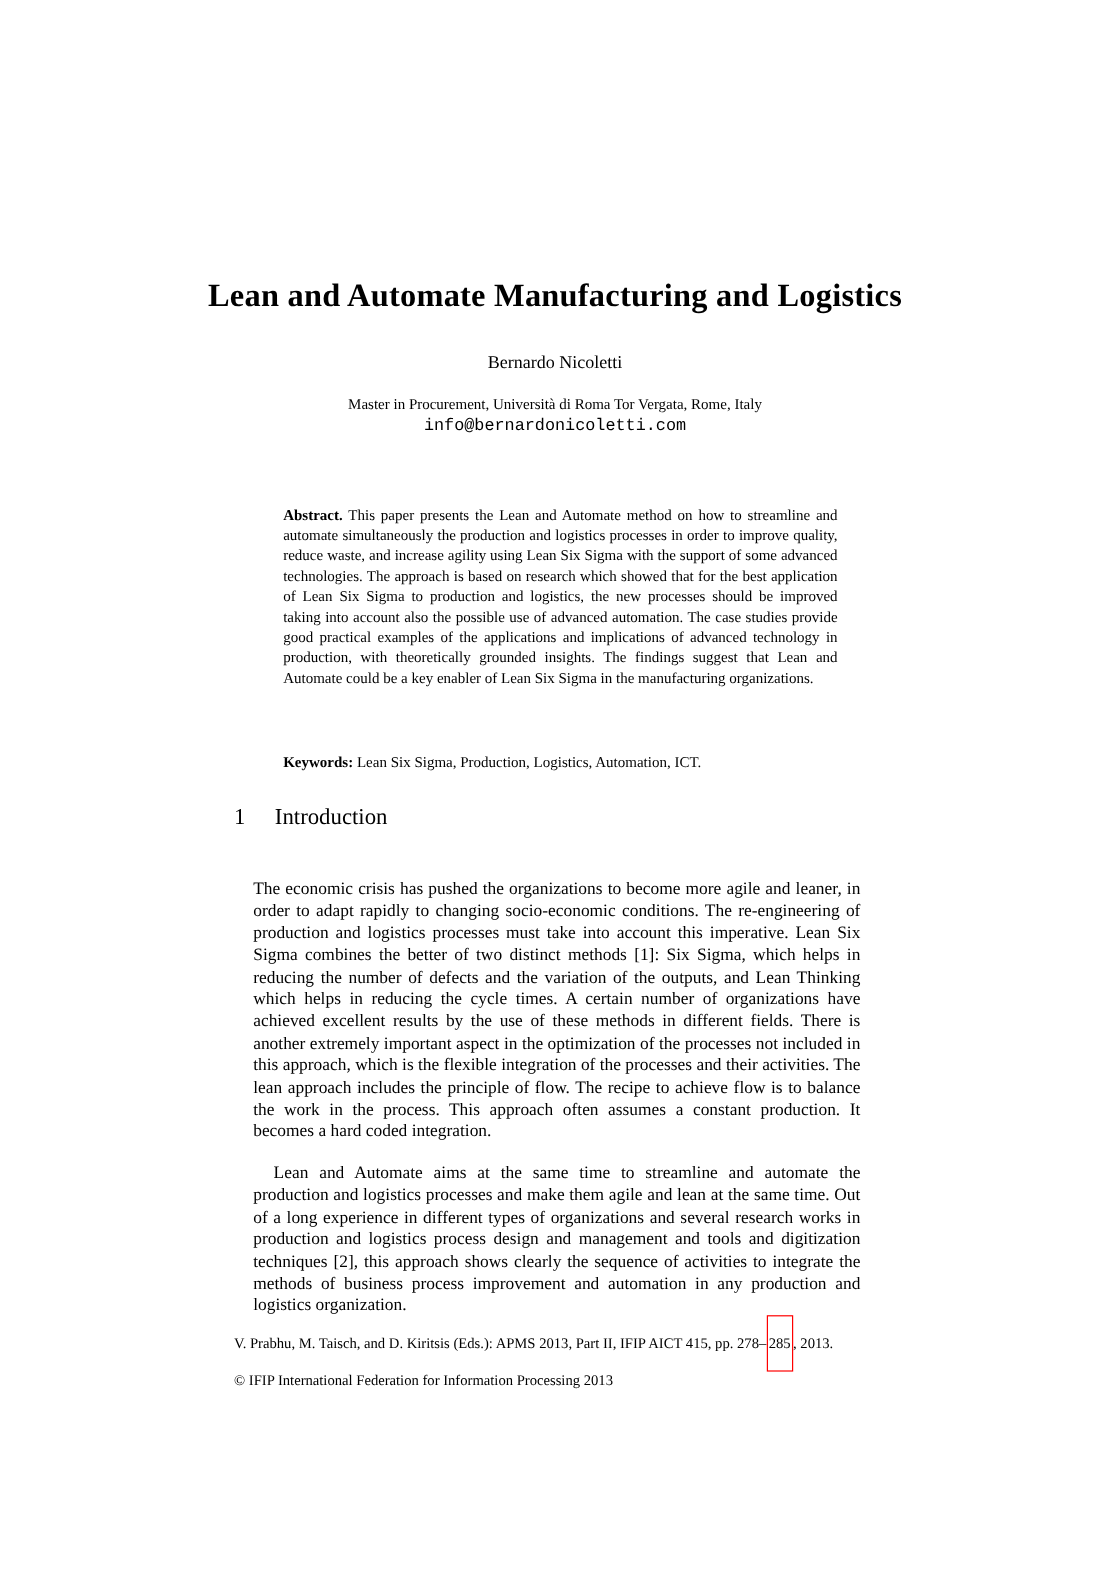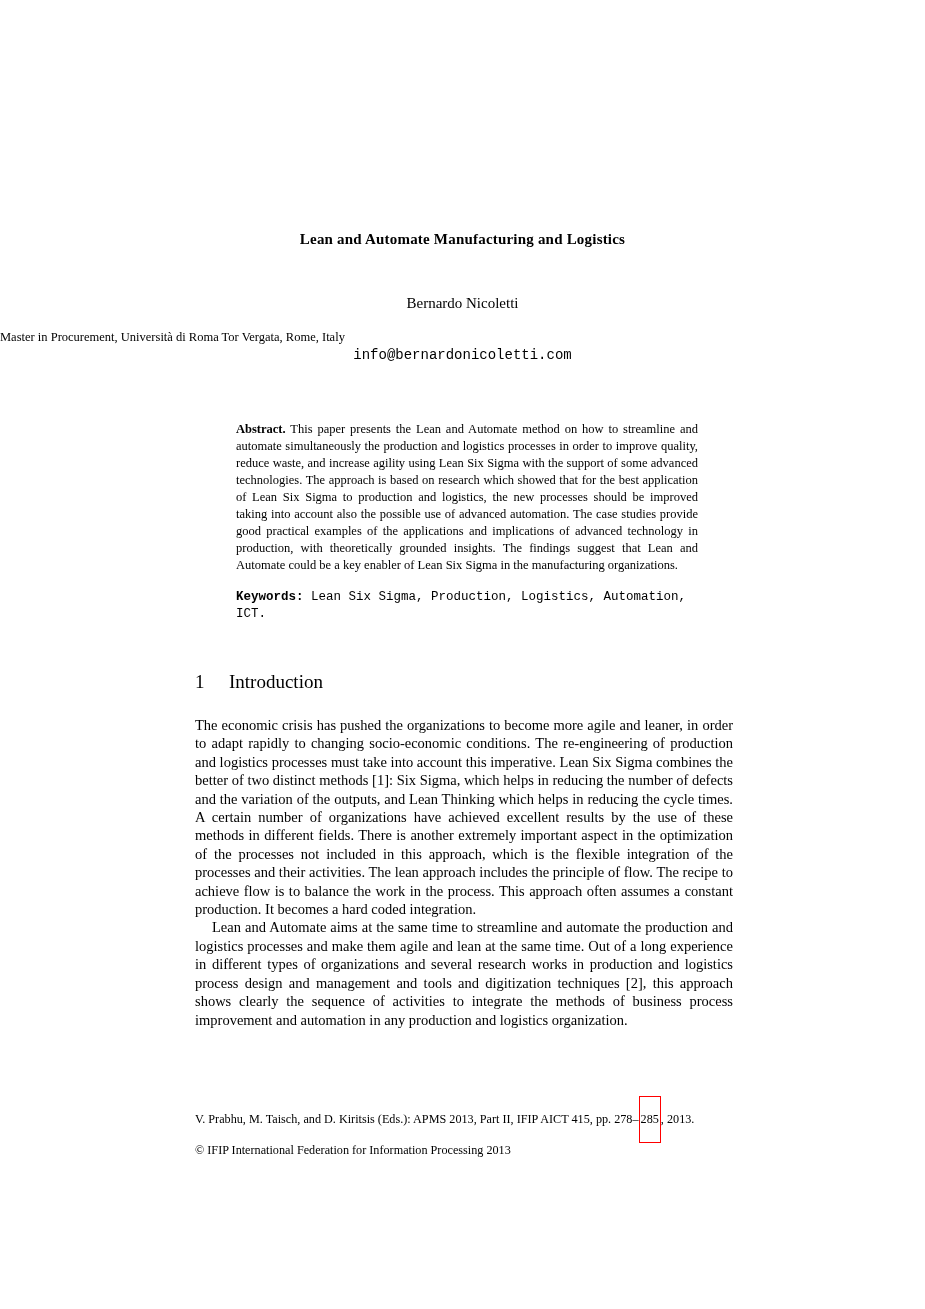--- a/index.html
+++ b/index.html
@@ -16,37 +16,38 @@
     font-family: "Liberation Serif", serif;
     overflow: hidden;
   }
   .paper-title {
     position: absolute;
     top: 231px;
     left: 0;
     width: 925px;
     margin: 0;
     text-align: center;
-    font-size: 15px;
+    font-size: 27px;
     font-weight: bold;
     letter-spacing: 0.2px;
   }
   .author {
     position: absolute;
     top: 295px;
     left: 0;
     width: 925px;
     text-align: center;
     font-size: 15px;
   }
   .affiliation {
     position: absolute;
     top: 330px;
     left: 0;
     width: 925px;
+    text-align: center;
     font-size: 12.5px;
   }
   .email {
     position: absolute;
     top: 347px;
     left: 0;
     width: 925px;
     text-align: center;
     font-size: 14px;
     font-family: "Liberation Mono", "DejaVu Sans Mono", monospace;
@@ -56,27 +57,26 @@
     top: 421px;
     left: 236px;
     width: 462px;
     margin: 0;
     font-size: 12.5px;
     line-height: 17px;
     text-align: justify;
   }
   .keywords {
     position: absolute;
-    top: 589px;
+    top: 627px;
     left: 236px;
     width: 462px;
     margin: 0;
     font-size: 12.5px;
     line-height: 17px;
-    font-family: Liberation Mono, monospace;
   }
   .bold { font-weight: bold; }
   .section-heading {
     position: absolute;
     top: 671px;
     left: 195px;
     width: 538px;
     margin: 0;
     font-size: 19px;
     font-weight: normal;
@@ -85,21 +85,21 @@
     display: inline-block;
     width: 34px;
   }
   .body-text {
     position: absolute;
     top: 716px;
     left: 195px;
     width: 538px;
   }
   .body-para {
-    margin: 0;
+    margin: 16px;
     font-size: 14.5px;
     line-height: 18.4px;
     text-align: justify;
   }
   .body-para.indented { text-indent: 17px; }
   .footer {
     position: absolute;
     top: 1097px;
     left: 195px;
     width: 560px;

